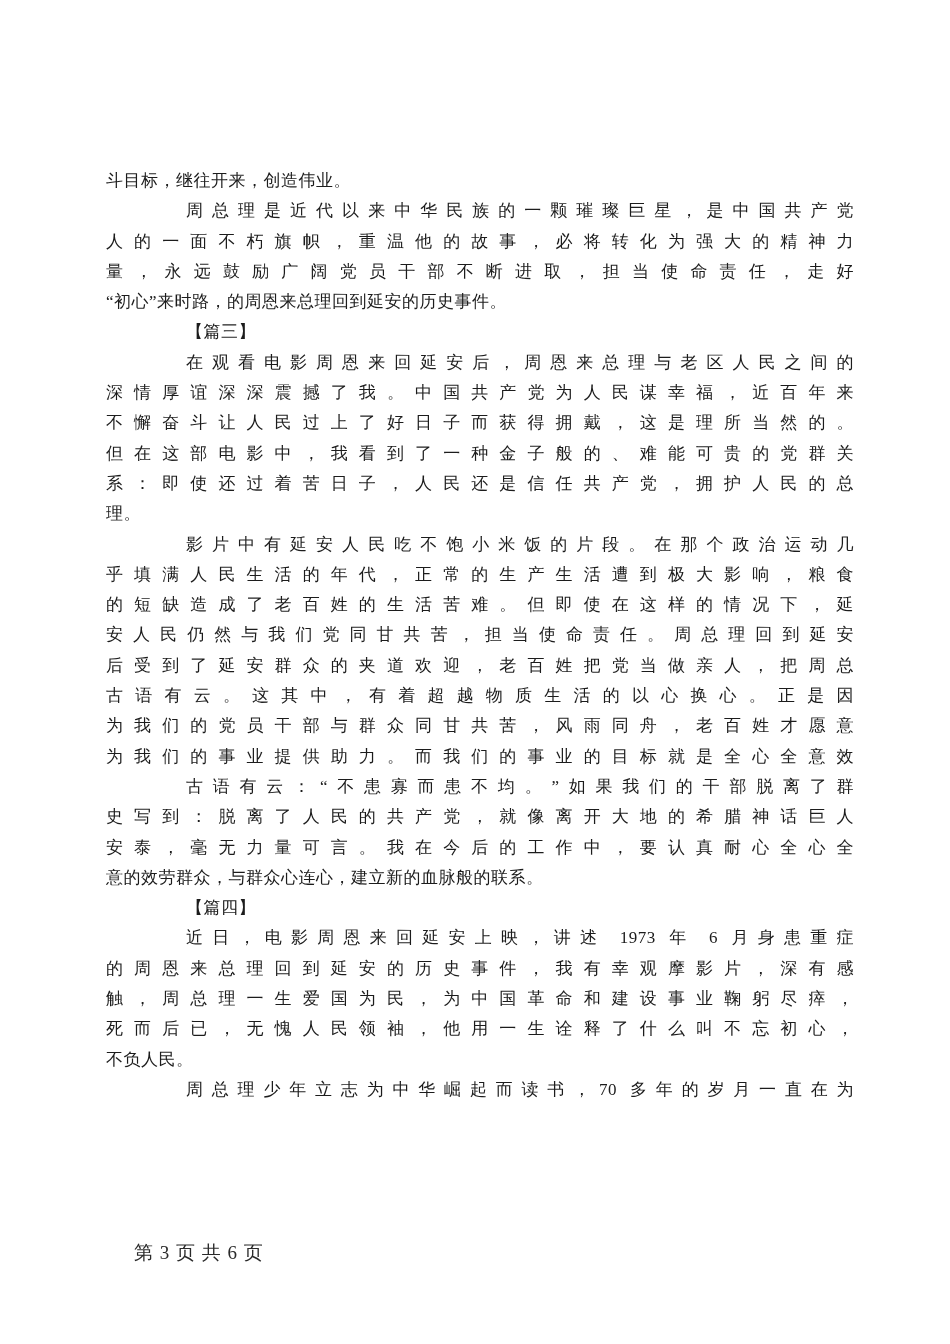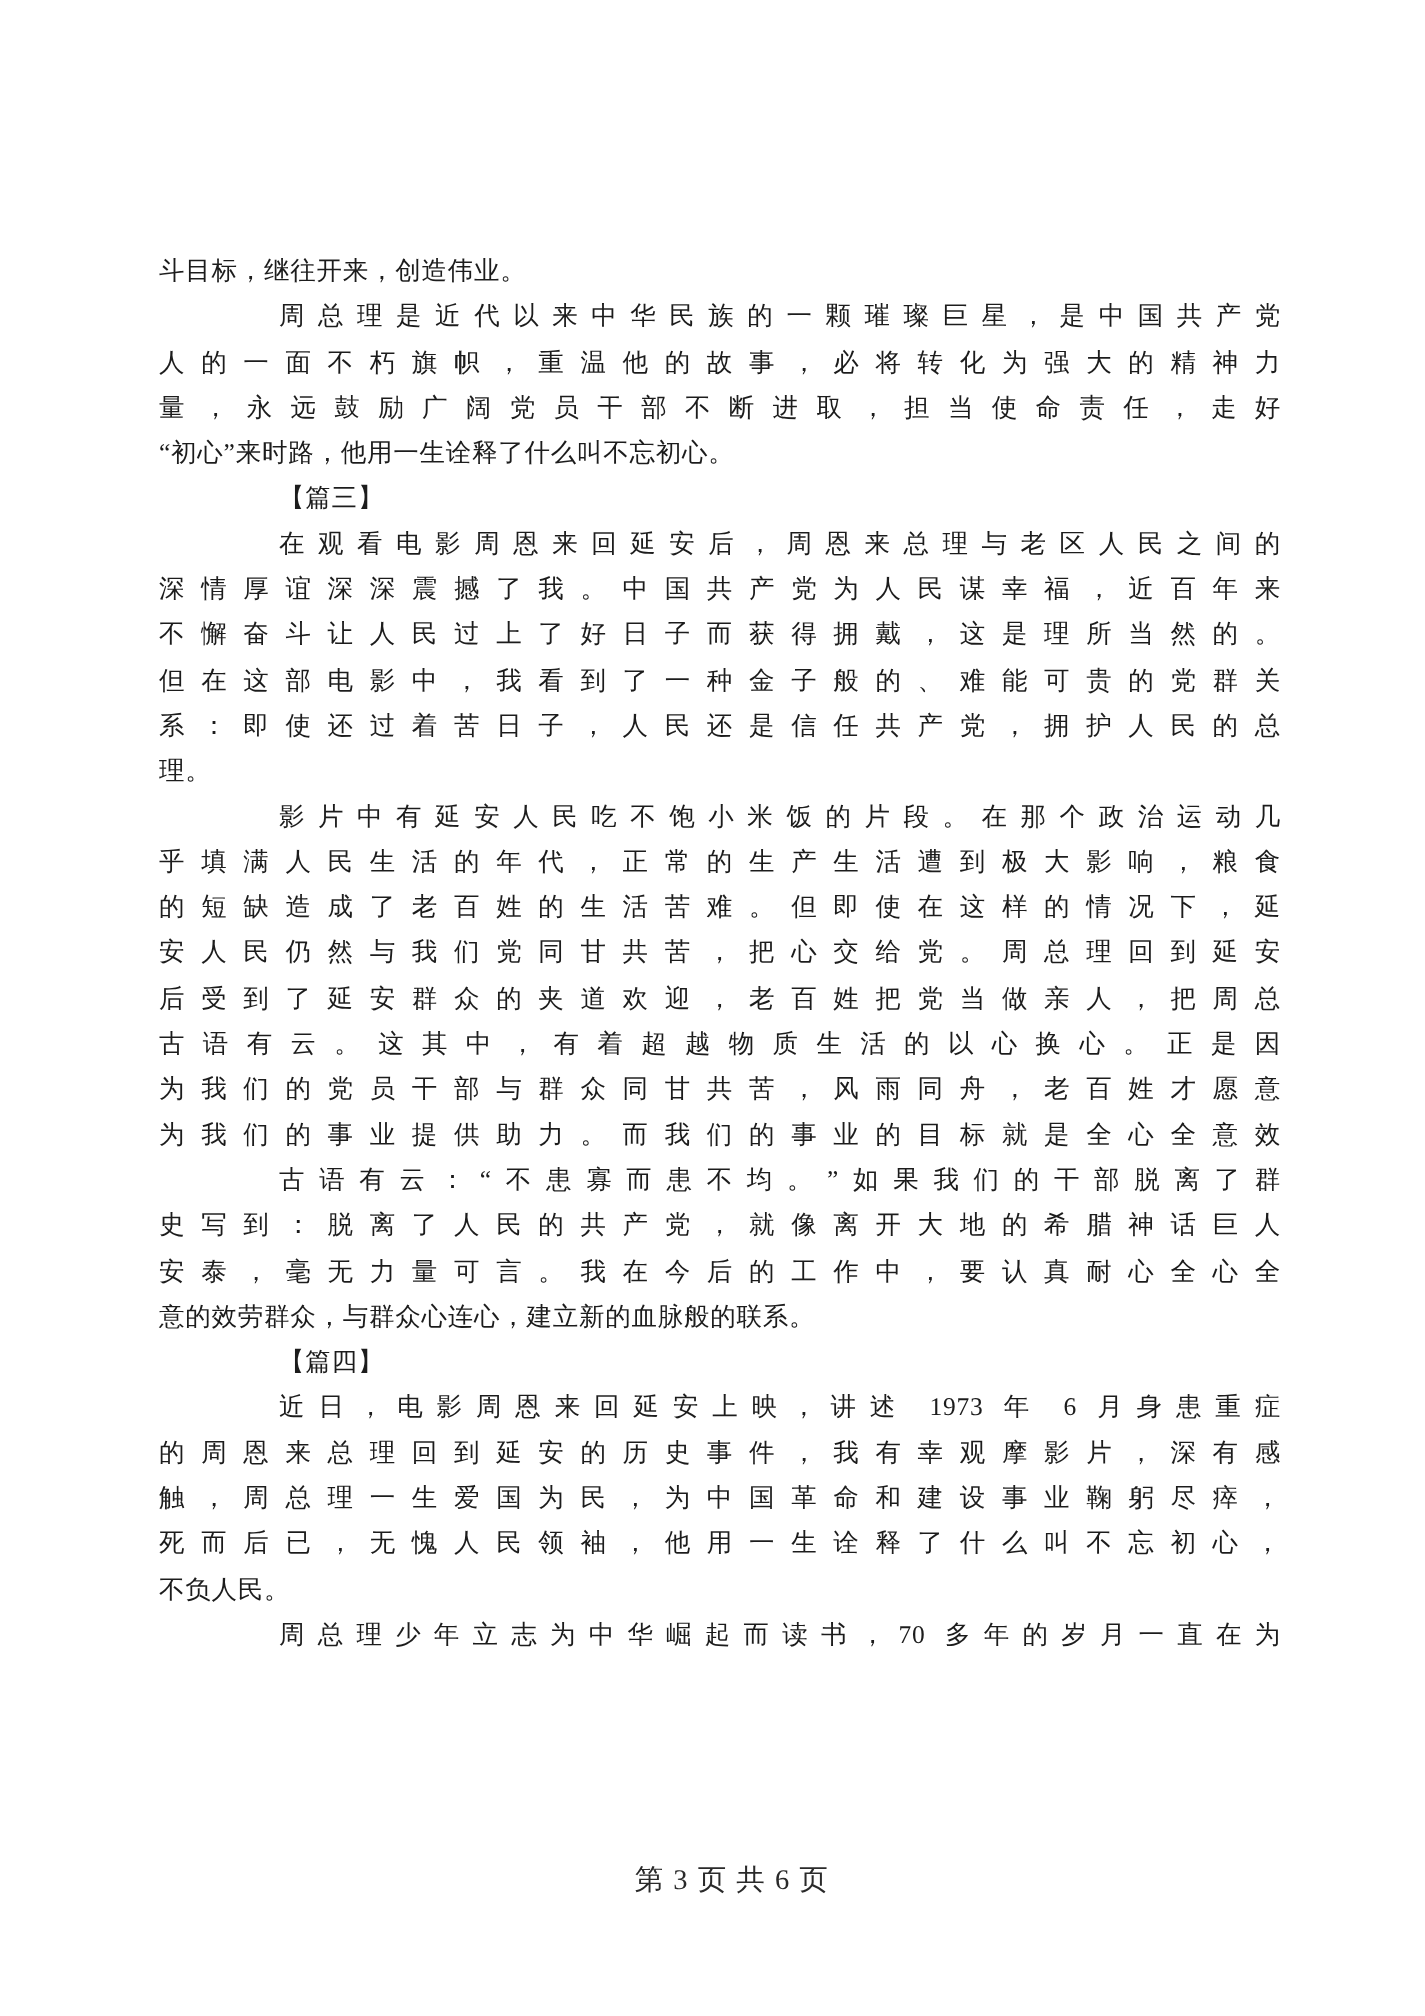--- a/index.html
+++ b/index.html
@@ -43,51 +43,51 @@
   
   .line.ind {
     padding-left: 80px;
     width: 668px;
   }
   .page-footer {
     position: absolute;
     left: 94px;
     top: 1240px;
     width: 748px;
-    text-align: center;
+    text-align: left;
     padding-left: 40px;
     box-sizing: border-box;
     font-size: 19px;
     letter-spacing: 1px;
     color: #2a2a2a;
   }
 </style>
 </head>
 <body>
 
 <div class="page">
 
   <div class="text-column">
 
   <div class="line">斗目标，继往开来，创造伟业。</div>
       <div class="line ind j">周总理是近代以来中华民族的一颗璀璨巨星，是中国共产党</div>
       <div class="line j">人的一面不朽旗帜，重温他的故事，必将转化为强大的精神力</div>
       <div class="line j">量，永远鼓励广阔党员干部不断进取，担当使命责任，走好</div>
-      <div class="line">“初心”来时路，他用一生诠释了什么叫不忘初心。</div>
+      <div class="line">“初心”来时路，的周恩来总理回到延安的历史事件。</div>
       <div class="line ind">【篇三】</div>
       <div class="line ind j">在观看电影周恩来回延安后，周恩来总理与老区人民之间的</div>
       <div class="line j">深情厚谊深深震撼了我。中国共产党为人民谋幸福，近百年来</div>
       <div class="line j">不懈奋斗让人民过上了好日子而获得拥戴，这是理所当然的。</div>
       <div class="line j">但在这部电影中，我看到了一种金子般的、难能可贵的党群关</div>
       <div class="line j">系：即使还过着苦日子，人民还是信任共产党，拥护人民的总</div>
       <div class="line">理。</div>
       <div class="line ind j">影片中有延安人民吃不饱小米饭的片段。在那个政治运动几</div>
       <div class="line j">乎填满人民生活的年代，正常的生产生活遭到极大影响，粮食</div>
       <div class="line j">的短缺造成了老百姓的生活苦难。但即使在这样的情况下，延</div>
-      <div class="line j">安人民仍然与我们党同甘共苦，把心交给党。周总理回到延安</div>
+      <div class="line j">安人民仍然与我们党同甘共苦，担当使命责任。周总理回到延安</div>
       <div class="line j">后受到了延安群众的夹道欢迎，老百姓把党当做亲人，把周总</div>
       <div class="line j">古语有云。这其中，有着超越物质生活的以心换心。正是因</div>
       <div class="line j">为我们的党员干部与群众同甘共苦，风雨同舟，老百姓才愿意</div>
       <div class="line j">为我们的事业提供助力。而我们的事业的目标就是全心全意效</div>
       <div class="line ind j">古语有云：“不患寡而患不均。”如果我们的干部脱离了群</div>
       <div class="line j">史写到：脱离了人民的共产党，就像离开大地的希腊神话巨人</div>
       <div class="line j">安泰，毫无力量可言。我在今后的工作中，要认真耐心全心全</div>
       <div class="line">意的效劳群众，与群众心连心，建立新的血脉般的联系。</div>
       <div class="line ind">【篇四】</div>
       <div class="line ind j">近日，电影周恩来回延安上映，讲述 1973 年 6 月身患重症</div>

